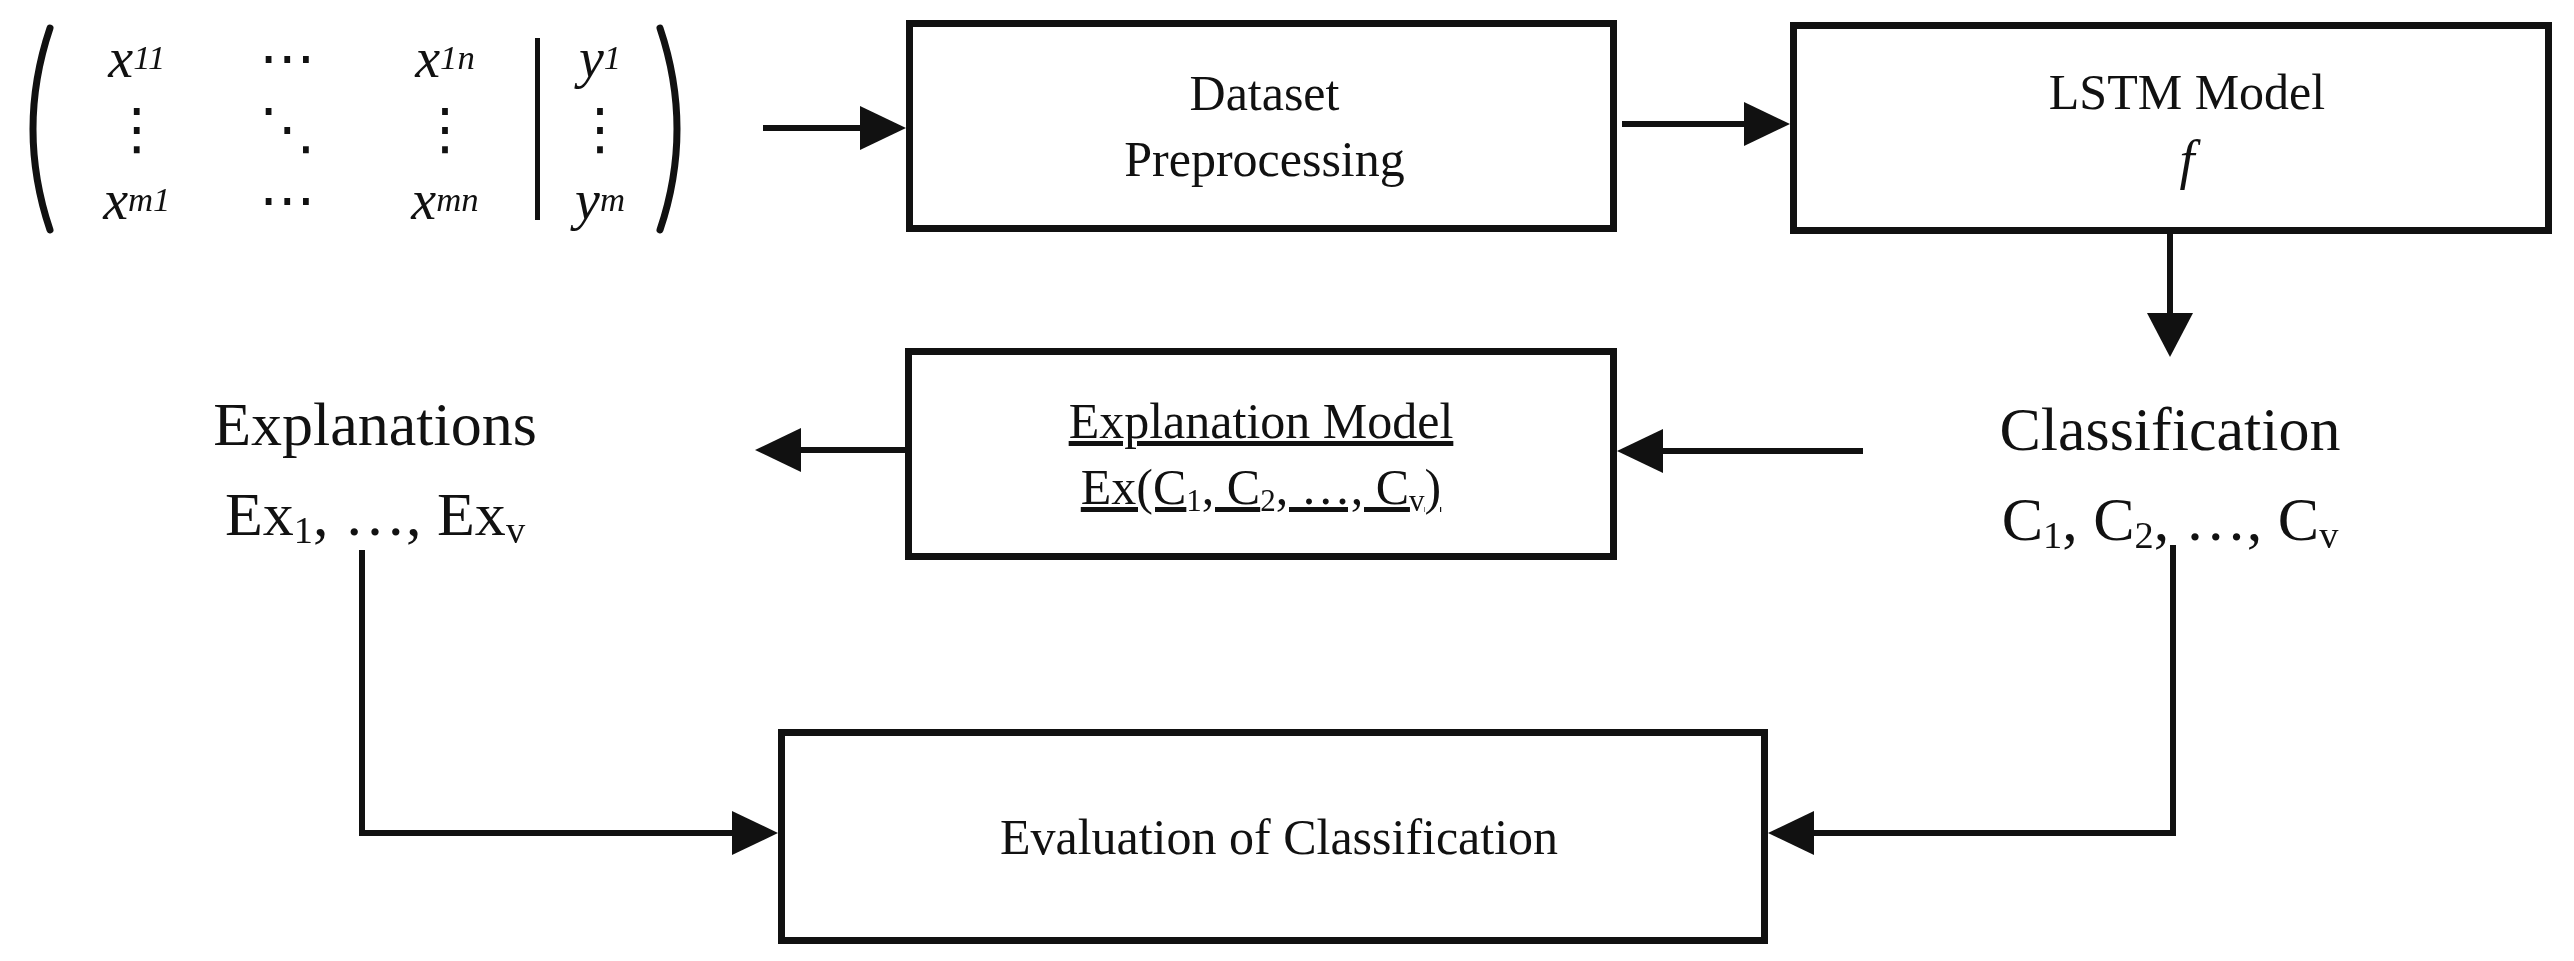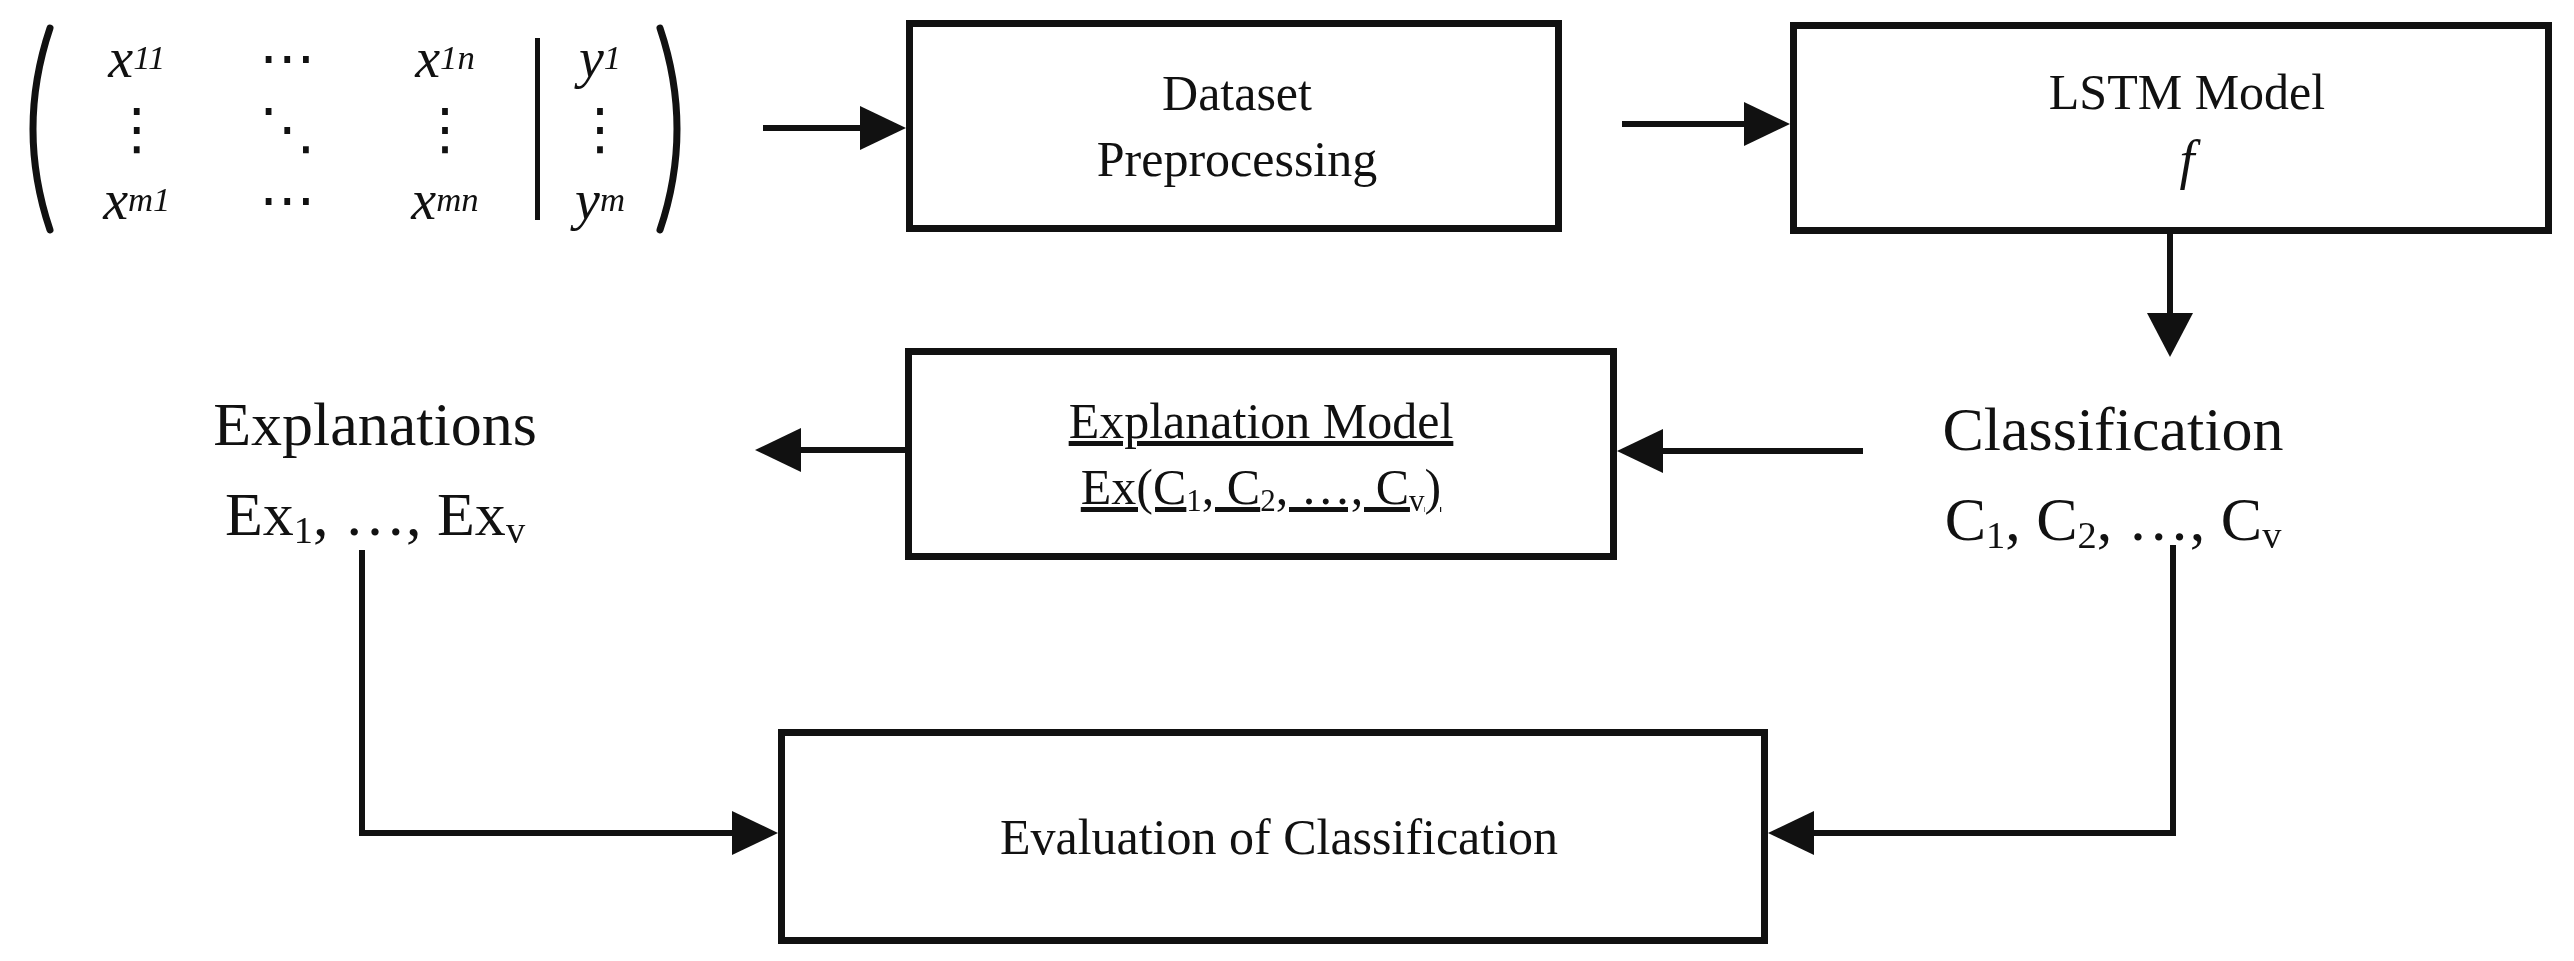--- a/index.html
+++ b/index.html
@@ -8,30 +8,30 @@
     font-family:"Liberation Serif","DejaVu Serif",serif;color:#111111;
   }
   *{box-sizing:border-box;}
 
   
   .box{
     position:absolute;border:7px solid #111111;background:#ffffff;
     display:flex;flex-direction:column;align-items:center;justify-content:center;
     text-align:center;font-size:50px;line-height:1.32;
   }
-  #box-dataset{left:906px;top:20px;width:656px;height:212px;padding-left:6px;}
+  #box-dataset{left:906px;top:20px;width:711px;height:212px;padding-left:6px;}
   #box-lstm{left:1790px;top:22px;width:762px;height:212px;padding-left:32px;}
   #box-explanation{left:905px;top:348px;width:712px;height:212px;text-decoration:underline;}
   #box-evaluation{left:778px;top:729px;width:990px;height:215px;padding-left:12px;}
   .f-italic{font-style:italic;font-size:54px;}
 
   
   .label{position:absolute;text-align:center;font-size:62px;line-height:1.45;}
   #label-explanations{left:125px;top:380px;width:500px;}
-  #label-classification{left:1863px;top:385px;width:500px;}
+  #label-classification{left:1920px;top:385px;width:500px;}
 
   
   sub,.sub{font-size:0.62em;line-height:0;vertical-align:-0.22em;}
 
   
   #matrix{position:absolute;left:8px;top:22px;width:694px;height:214px;display:flex;align-items:stretch;font-size:56px;}
   .paren{width:50px;height:100%;flex:0 0 auto;}
   .mx-grid{flex:1 1 auto;display:grid;grid-template-columns:1.1fr 1fr 1.2fr;grid-template-rows:1fr 1fr 1fr;}
   .mx-ycol{width:104px;flex:0 0 auto;display:grid;grid-template-rows:1fr 1fr 1fr;}
   .mx-cell{display:flex;align-items:center;justify-content:center;line-height:1;white-space:nowrap;}

